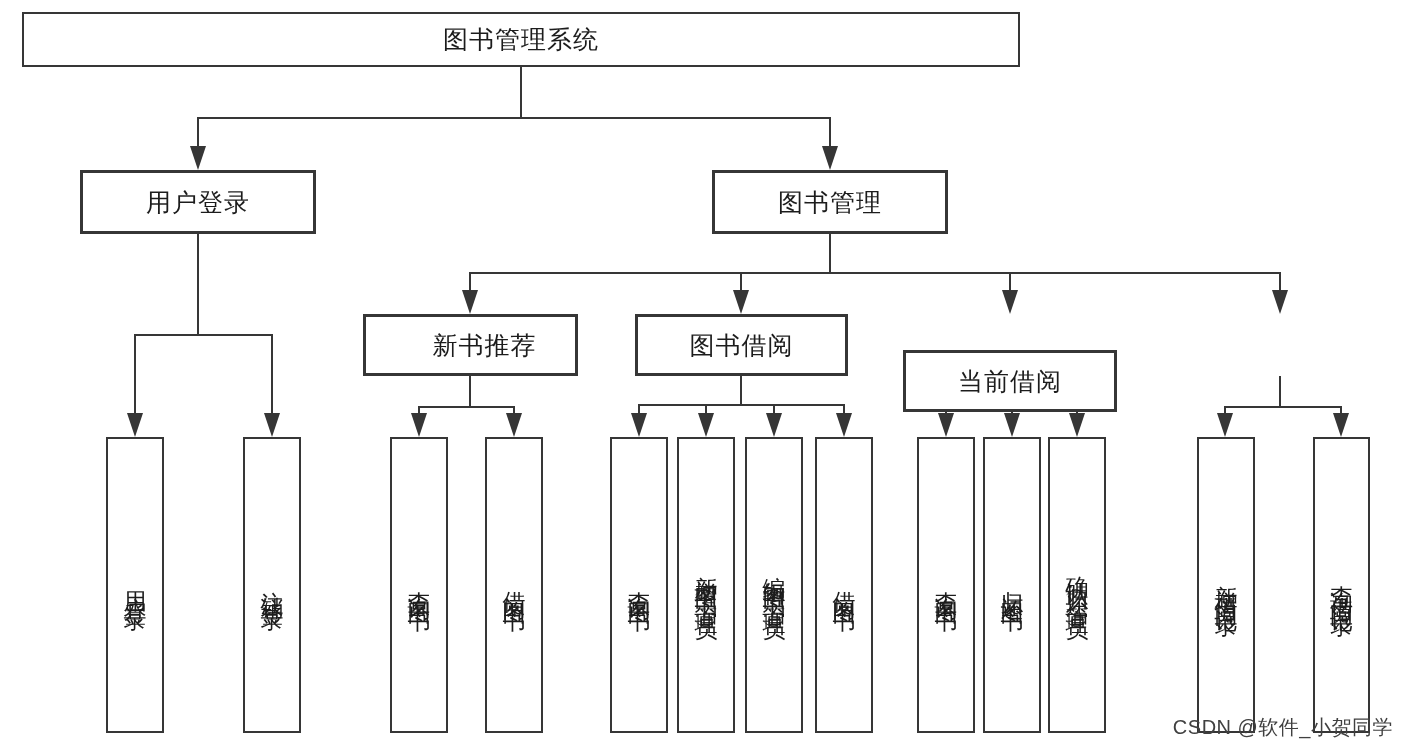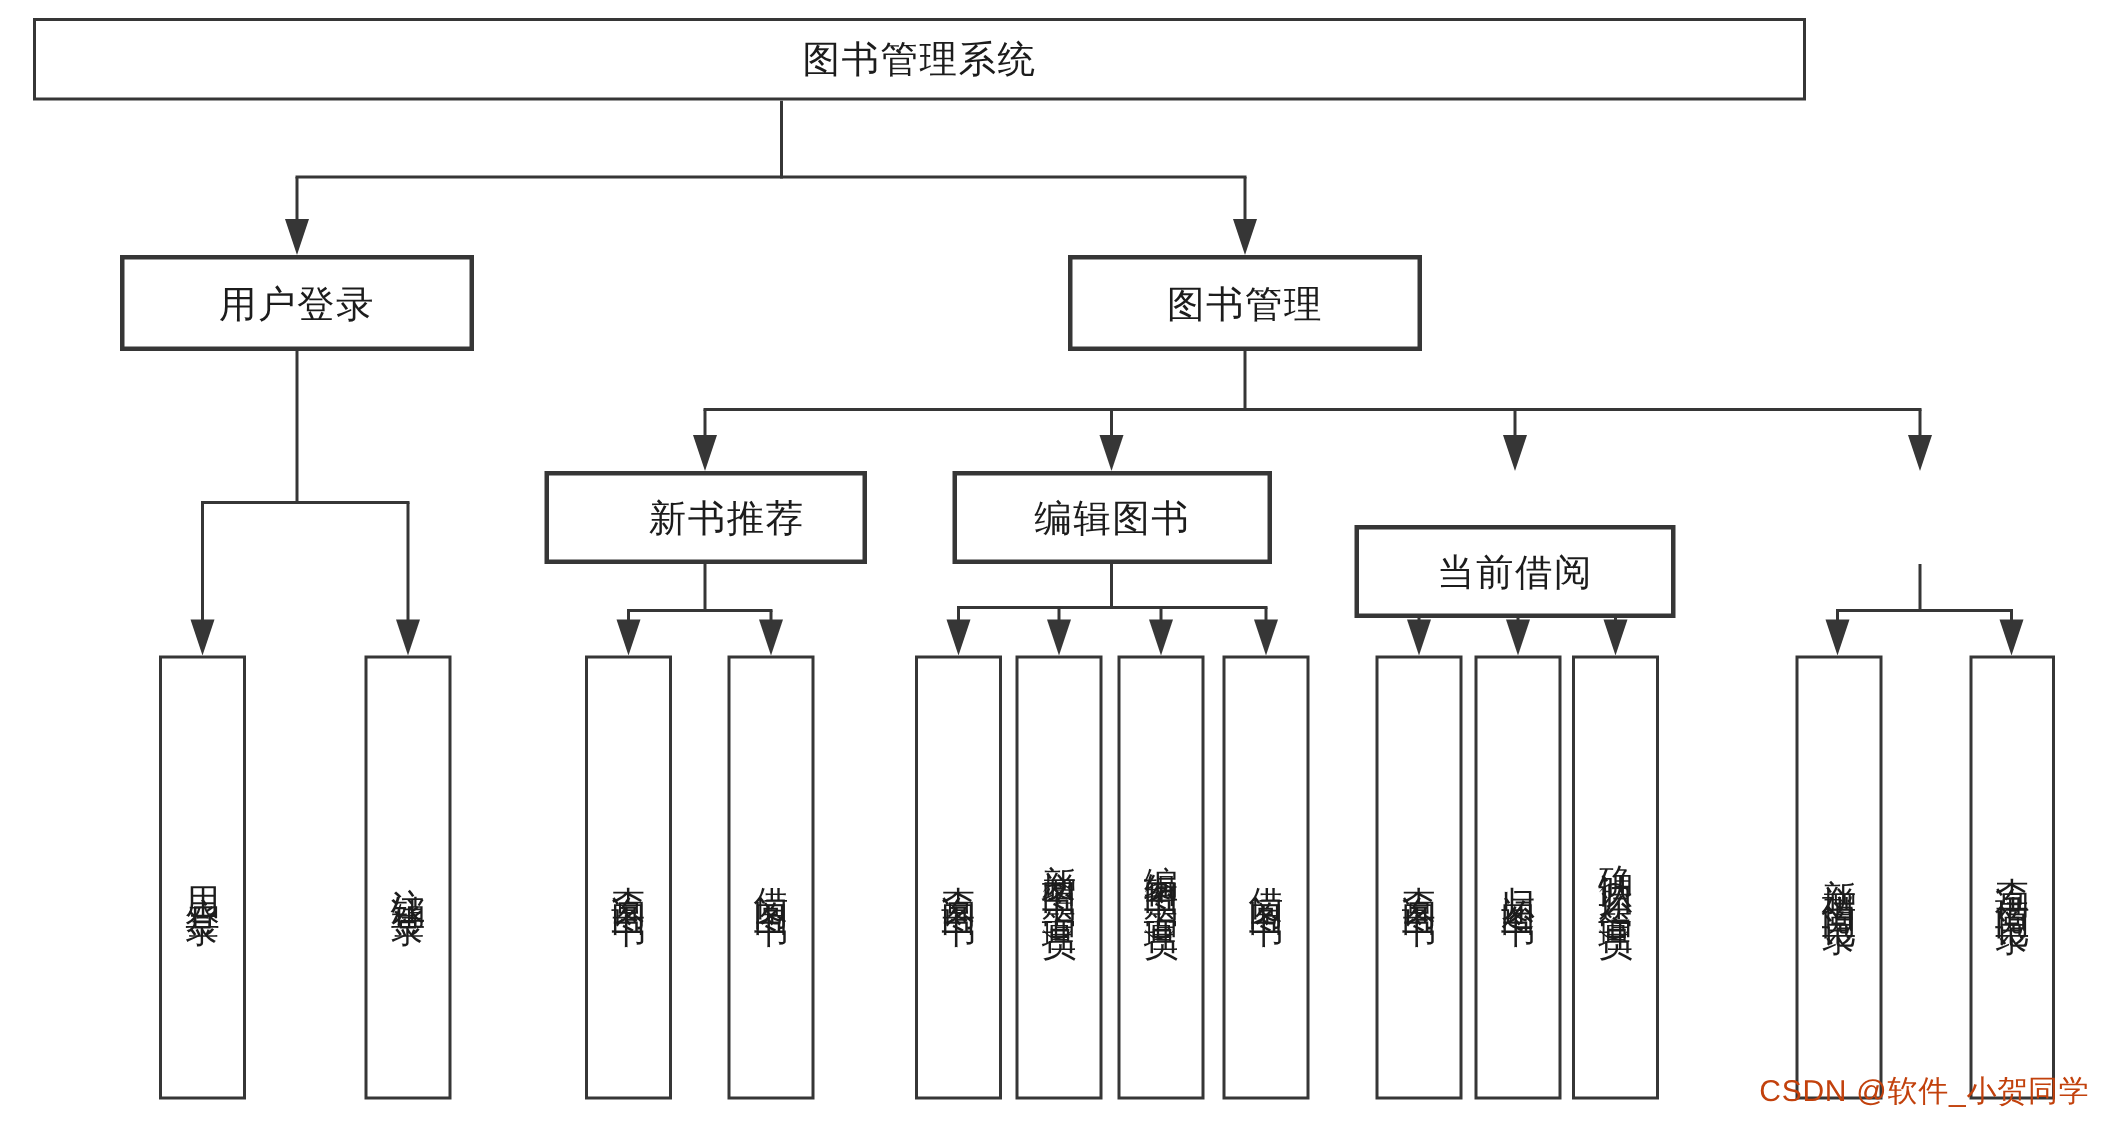--- a/index.html
+++ b/index.html
@@ -51,21 +51,21 @@
     letter-spacing: 6px;
     line-height: 1;
     white-space: nowrap;
     color: #1c1c1c;
   }
   .watermark {
     position: absolute;
     right: 12px;
     top: 714px;
     font-size: 20px;
-    color: #c2410c;
+    color: #404040;
     letter-spacing: 0.5px;
     z-index: 3;
   }
 </style>
 </head>
 <body>
 
 <div class="stage">
 
   <svg class="wires" viewBox="0 0 1405 747" xmlns="http://www.w3.org/2000/svg">
@@ -134,36 +134,36 @@
 
       <polygon points="938,413 954,413 946,437"></polygon>
       <polygon points="1004,413 1020,413 1012,437"></polygon>
       <polygon points="1069,413 1085,413 1077,437"></polygon>
 
       <polygon points="1217,413 1233,413 1225,437"></polygon>
       <polygon points="1333,413 1349,413 1341,437"></polygon>
     </g>
   </svg>
 
-  <div class="hbox root" style="left:22px; top:12px; width:1182px; height:55px;">
+  <div class="hbox root" style="left:22px; top:12px; width:998px; height:55px;">
     <span>图书管理系统</span>
   </div>
 
   <div class="hbox" style="left:80px; top:170px; width:236px; height:64px;">
     <span>用户登录</span>
   </div>
   <div class="hbox" style="left:712px; top:170px; width:236px; height:64px;">
     <span>图书管理</span>
   </div>
 
   <div class="hbox" style="left:363px; top:314px; width:215px; height:62px;padding-left:28px;">
     <span>新书推荐</span>
   </div>
   <div class="hbox" style="left:635px; top:314px; width:213px; height:62px;">
-    <span>编辑图书</span>
+    <span>图书借阅</span>
   </div>
   <div class="hbox" style="left:903px; top:314px; width:214px; height:62px;margin-top:36px;">
     <span>当前借阅</span>
   </div>
 
   <div class="vbox" style="left:106px;">
     <span>用户登录</span>
   </div>
   <div class="vbox" style="left:243px;">
     <span>注销登录</span>

